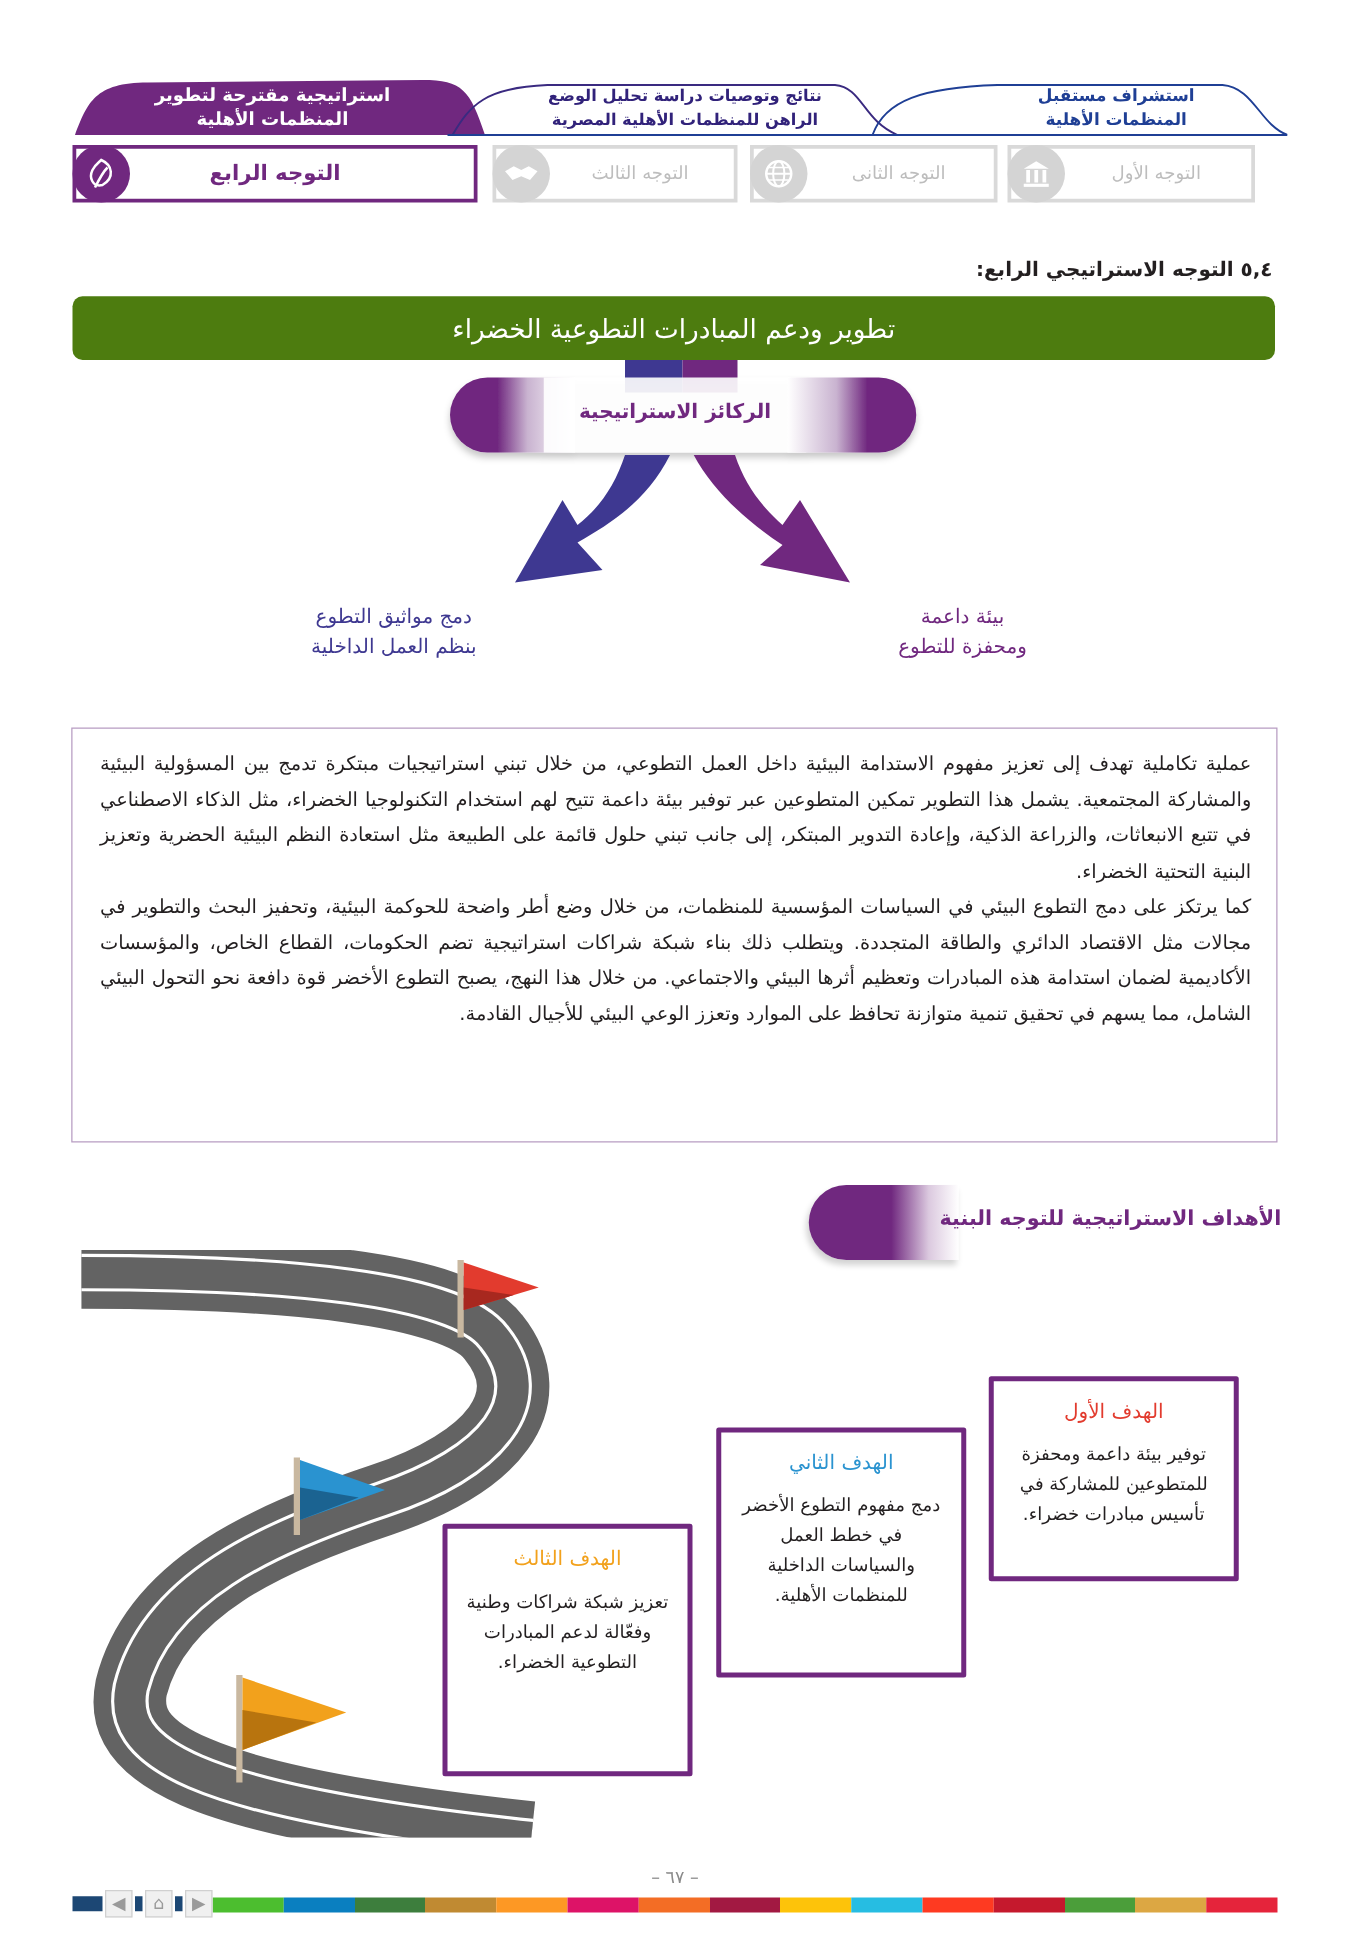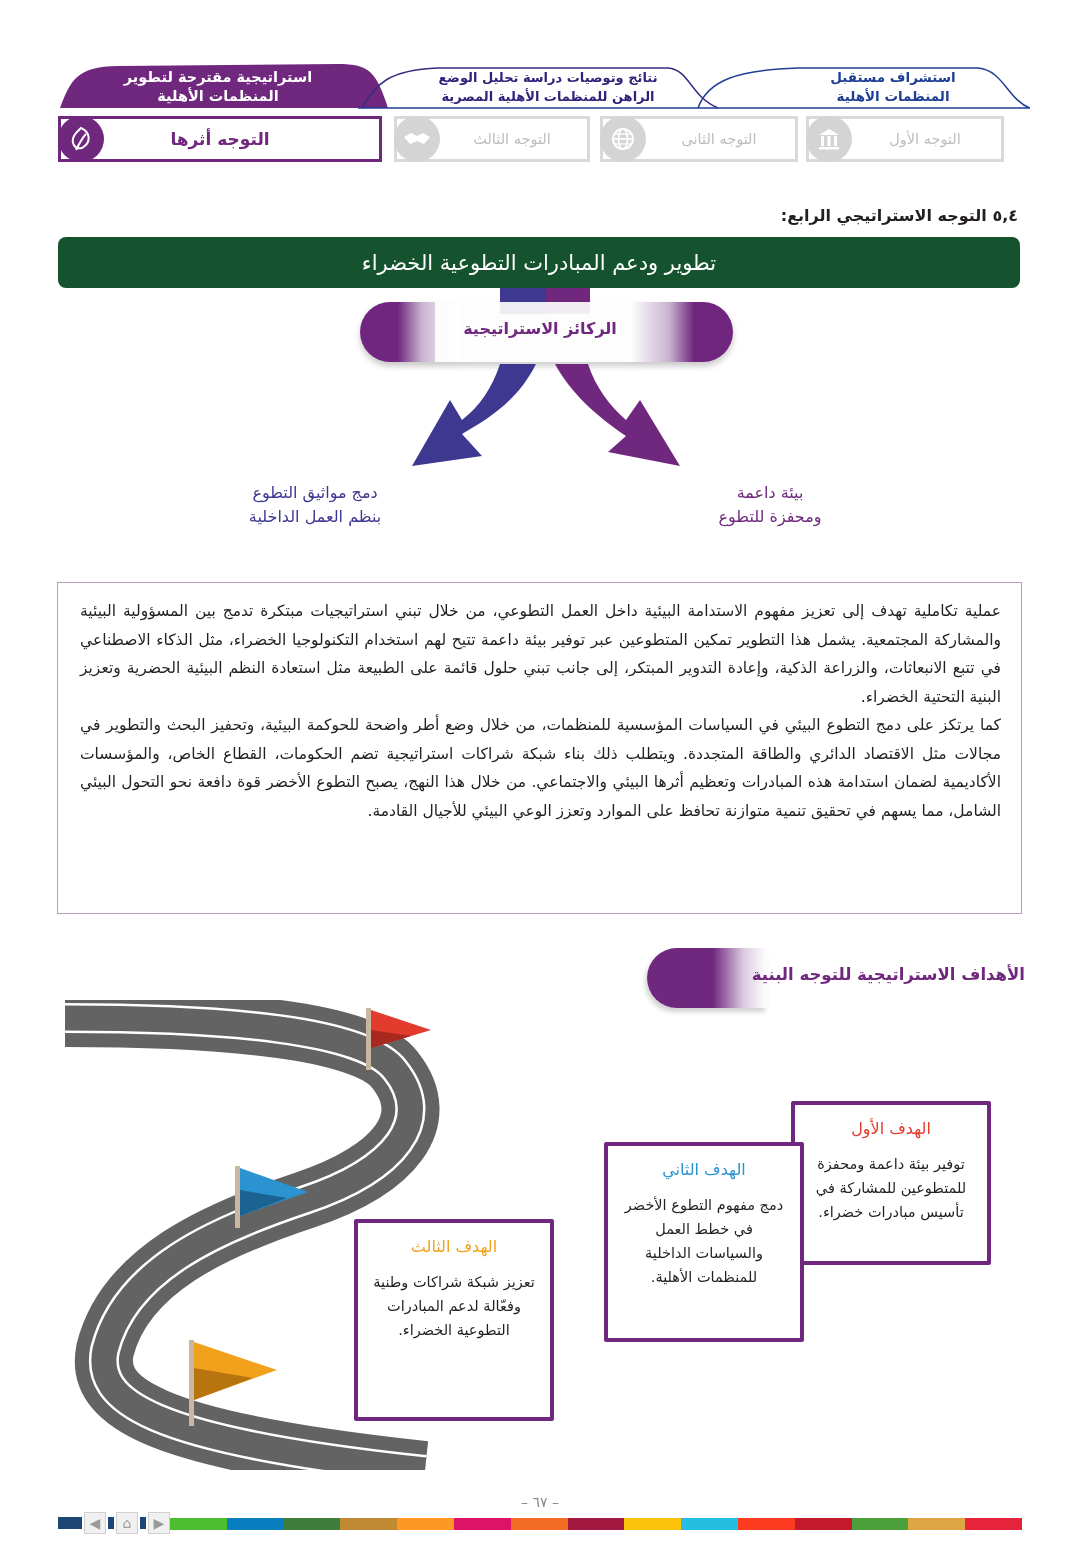--- a/index.html
+++ b/index.html
@@ -22,21 +22,21 @@
   .dir-tab.active { border-color: #70287f; }
   .dir-tab.active .circle { background: #70287f; }
   .dir-tab.active .lbl { color: #70287f; font-size: 17px; font-weight: bold; }
   .dt1 { left: 0; width: 324px; } .dt1 .circle { left: -3px; }
   .dt2 { left: 336px; width: 196px; } .dt2 .circle { left: -3px; } .dt2 .lbl { padding-left: 40px; }
   .dt3 { left: 542px; width: 198px; } .dt3 .circle { left: -3px; } .dt3 .lbl { padding-left: 40px; }
   .dt4 { left: 748px; width: 198px; } .dt4 .circle { left: -3px; } .dt4 .lbl { padding-left: 40px; }
 
   
   .sec-heading { position: absolute; top: 206px; right: 62px; direction: rtl; font-size: 16px; font-weight: bold; color: #231f20; }
-  .banner { position: absolute; top: 237px; left: 58px; width: 962px; height: 51px; background: #14532d; border-radius: 8px; display: flex; align-items: center; justify-content: center; direction: rtl; color: #ffffff; font-size: 21px; }
+  .banner { position: absolute; top: 237px; left: 58px; width: 962px; height: 51px; background: #4d7c0f; border-radius: 8px; display: flex; align-items: center; justify-content: center; direction: rtl; color: #ffffff; font-size: 21px; }
 
   
   .diagram { position: absolute; top: 288px; left: 200px; width: 680px; height: 260px; }
   .diagram svg { position: absolute; left: 0; top: 0; }
   .pillars-label { position: absolute; top: 31px; left: 220px; width: 240px; text-align: center; direction: rtl; color: #70287f; font-size: 16px; font-weight: bold; }
   .pillar-text { position: absolute; direction: rtl; text-align: center; font-size: 16px; line-height: 24px; }
   .pillar-left { top: 193px; left: 0; width: 230px; color: #3e3891; }
   .pillar-right { top: 193px; left: 470px; width: 200px; color: #70287f; }
 
   
@@ -51,21 +51,21 @@
 
   
   .road { position: absolute; left: 65px; top: 1000px; width: 400px; height: 470px; }
 
   
   .goal { position: absolute; width: 200px; border: 4px solid #70287f; background: #fff; border-radius: 2px; direction: rtl; text-align: center; }
   .goal .g-title { font-size: 16px; margin-top: 14px; }
   .goal .g-body { font-size: 14.5px; line-height: 24px; color: #231f20; margin-top: 14px; padding: 0 14px; }
   .goal1 { left: 791px; top: 1101px; height: 164px; }
   .goal1 .g-title { color: #e23b2e; }
-  .goal2 { left: 604px; top: 1142px; height: 200px; }
+  .goal2 { left: 573px; top: 1142px; height: 200px; }
   .goal2 .g-title { color: #2a93d0; }
   .goal3 { left: 354px; top: 1219px; height: 202px; }
   .goal3 .g-title { color: #f2a11c; }
 
   
   .page-num { position: absolute; top: 1494px; left: 500px; width: 80px; text-align: center; font-size: 14px; color: #8a8a8a; }
   .footer-bar { position: absolute; top: 1518px; left: 58px; height: 12px; width: 964px; display: flex; }
   .footer-bar .seg { height: 12px; flex: 1; }
   .nav-ctrl { position: absolute; top: 1512px; left: 58px; height: 22px; display: flex; align-items: center; gap: 2px; }
   .nav-ctrl .blk { width: 24px; height: 12px; background: #1c4774; }
@@ -105,21 +105,21 @@
 </div>
 
 <div class="dir-tabs">
   <div class="dir-tab dt1 active">
     <span class="circle">
       <svg width="26" height="26" viewBox="0 0 26 26">
           <path d="M13 2 C 22 6, 24 16, 14 22 C 6 24, 3 16, 6 10 C 8 6, 11 4, 13 2 Z" fill="none" stroke="#fff" stroke-width="2"></path>
           <path d="M8 24 C 11 18, 14 12, 18 8" fill="none" stroke="#fff" stroke-width="2"></path>
         </svg>
     </span>
-    <span class="lbl">التوجه أثرها</span>
+    <span class="lbl">التوجه الرابع</span>
   </div>
   <div class="dir-tab dt2">
     <span class="circle">
       <svg width="30" height="20" viewBox="0 0 30 20">
           <path d="M2 8 L9 4 L15 7 L21 4 L28 8 L22 15 L15 12 L8 15 Z" fill="#fff"></path>
         </svg>
     </span>
     <span class="lbl">التوجه الثالث</span>
   </div>
   <div class="dir-tab dt3">

